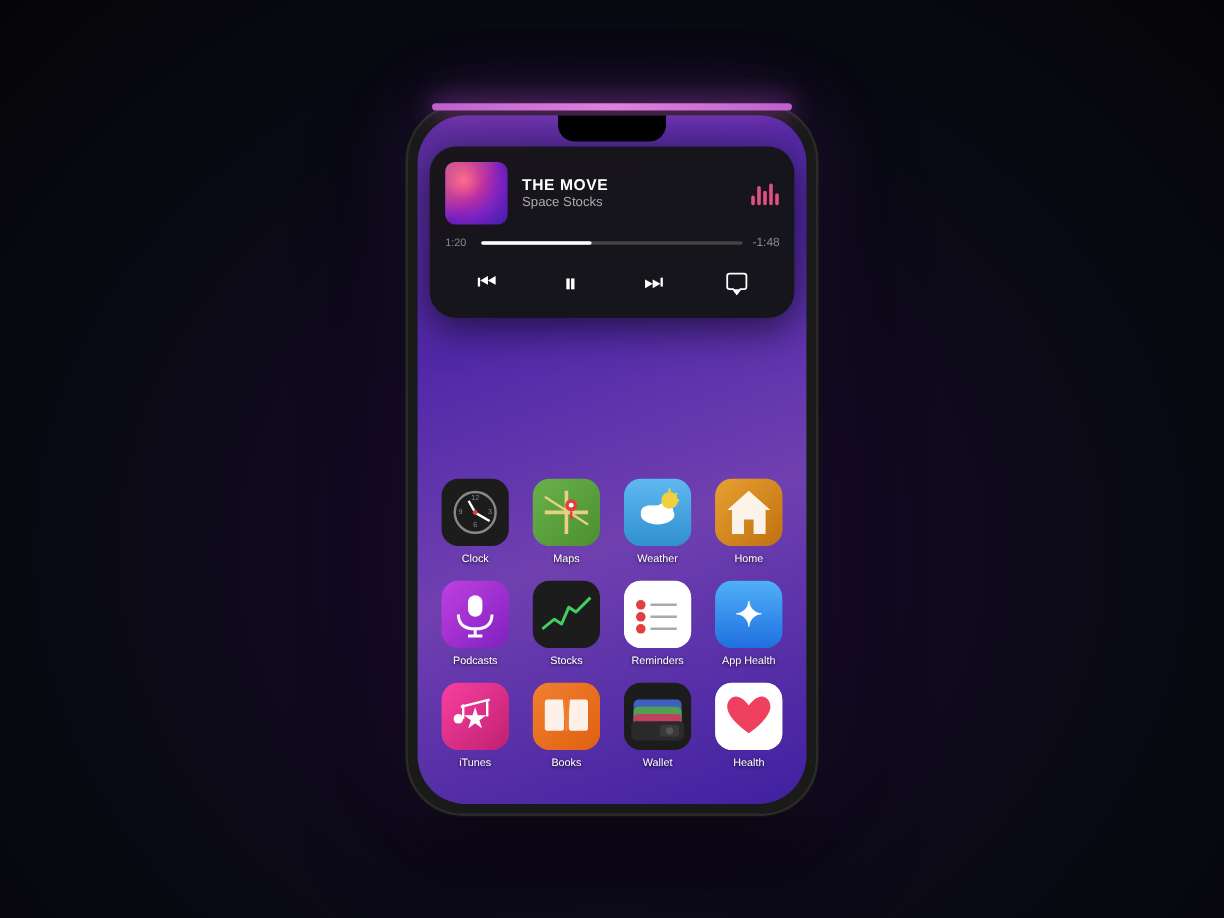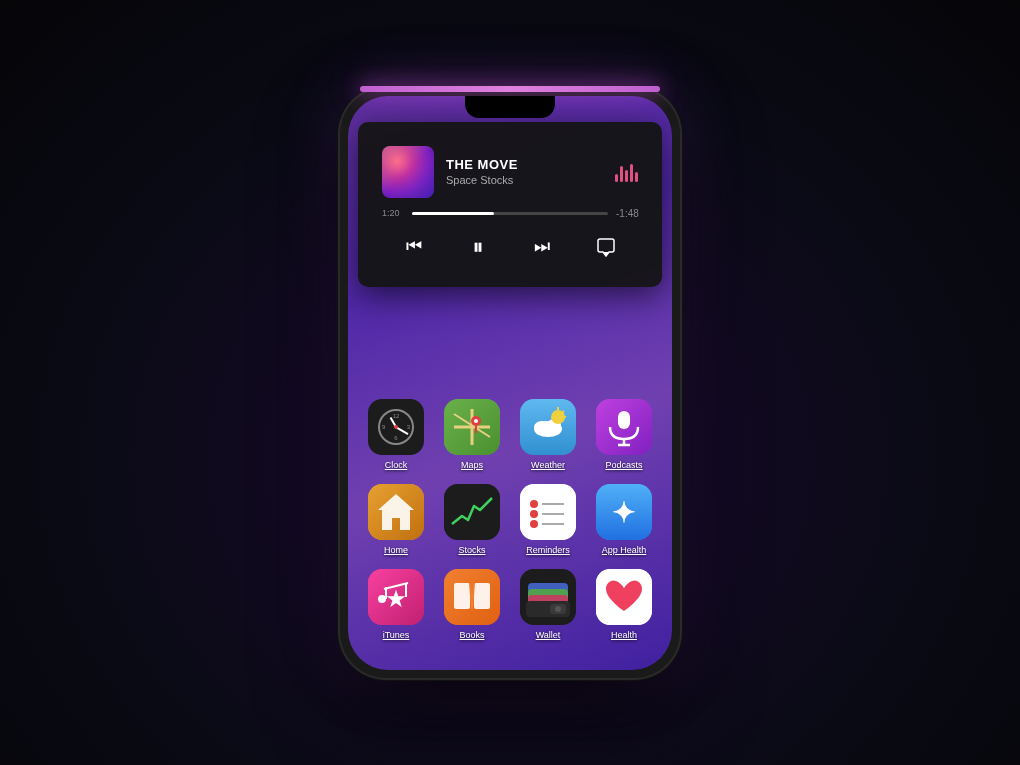--- a/index.html
+++ b/index.html
@@ -86,22 +86,22 @@
       z-index: 20;
     }
 
     
     .now-playing {
       position: absolute;
       top: 26px;
       left: 10px;
       right: 10px;
       background: rgba(20, 20, 20, 0.95);
-      border-radius: 10px;
-      padding: 24px;
+      border-radius: 22px;
+      padding: 13px;
       z-index: 15;
       box-shadow: 0 8px 32px rgba(0,0,0,0.6);
     }
 
     .np-top {
       display: flex;
       align-items: center;
       gap: 12px;
       margin-bottom: 10px;
     }
@@ -254,21 +254,20 @@
       font-size: 26px;
       position: relative;
       overflow: hidden;
     }
 
     .app-label {
       color: #fff;
       font-size: 9px;
       text-align: right;
       text-shadow: 0 1px 3px rgba(0,0,0,0.8);
-      text-decoration: underline;
     }
 
     
     .icon-clock {
       background: #1c1c1c;
       position: relative;
     }
     .clock-face {
       width: 36px;
       height: 36px;
@@ -482,57 +481,57 @@
               <circle cx="38" cy="18" r="7" fill="#f0d040"></circle>
               <line x1="38" y1="8" x2="38" y2="11" stroke="#f0d040" stroke-width="2"></line>
               <line x1="44" y1="12" x2="42" y2="14" stroke="#f0d040" stroke-width="2"></line>
               <line x1="46" y1="18" x2="43" y2="18" stroke="#f0d040" stroke-width="2"></line>
             </svg>
           </div>
           <span class="app-label">Weather</span>
         </div>
 
         <div class="app-item">
+          <div class="app-icon icon-home">
+            <svg width="56" height="56" viewBox="0 0 56 56">
+              <rect width="56" height="56" rx="14" fill="url(#homeGrad)"></rect>
+              <defs>
+                <linearGradient id="homeGrad" x1="0" y1="0" x2="1" y2="1">
+                  <stop offset="0%" stop-color="#e8a030"></stop>
+                  <stop offset="100%" stop-color="#c07010"></stop>
+                </linearGradient>
+              </defs>
+
+              <polygon points="28,10 46,26 42,26 42,46 32,46 32,34 24,34 24,46 14,46 14,26 10,26" fill="white" opacity="0.9"></polygon>
+            </svg>
+          </div>
+          <span class="app-label">Home</span>
+        </div>
+
+        <div class="app-item">
           <div class="app-icon icon-podcasts">
             <svg width="56" height="56" viewBox="0 0 56 56">
               <rect width="56" height="56" rx="14" fill="url(#podcastGrad)"></rect>
               <defs>
                 <linearGradient id="podcastGrad" x1="0" y1="0" x2="1" y2="1">
                   <stop offset="0%" stop-color="#c040e0"></stop>
                   <stop offset="100%" stop-color="#8020c0"></stop>
                 </linearGradient>
               </defs>
 
               <rect x="22" y="12" width="12" height="18" rx="6" fill="white"></rect>
               <path d="M14 28 Q14 40 28 40 Q42 40 42 28" fill="none" stroke="white" stroke-width="2.5"></path>
               <line x1="28" y1="40" x2="28" y2="46" stroke="white" stroke-width="2.5"></line>
               <line x1="22" y1="46" x2="34" y2="46" stroke="white" stroke-width="2.5"></line>
             </svg>
           </div>
           <span class="app-label">Podcasts</span>
         </div>
 
         <div class="app-item">
-          <div class="app-icon icon-home">
-            <svg width="56" height="56" viewBox="0 0 56 56">
-              <rect width="56" height="56" rx="14" fill="url(#homeGrad)"></rect>
-              <defs>
-                <linearGradient id="homeGrad" x1="0" y1="0" x2="1" y2="1">
-                  <stop offset="0%" stop-color="#e8a030"></stop>
-                  <stop offset="100%" stop-color="#c07010"></stop>
-                </linearGradient>
-              </defs>
-
-              <polygon points="28,10 46,26 42,26 42,46 32,46 32,34 24,34 24,46 14,46 14,26 10,26" fill="white" opacity="0.9"></polygon>
-            </svg>
-          </div>
-          <span class="app-label">Home</span>
-        </div>
-
-        <div class="app-item">
           <div class="app-icon icon-stocks">
             <svg width="56" height="56" viewBox="0 0 56 56">
               <rect width="56" height="56" rx="14" fill="#1c1c1c"></rect>
 
               <polyline points="8,40 18,32 24,36 30,22 36,26 48,14" fill="none" stroke="#40d060" stroke-width="2.5" stroke-linejoin="round"></polyline>
             </svg>
           </div>
           <span class="app-label">Stocks</span>
         </div>
 

